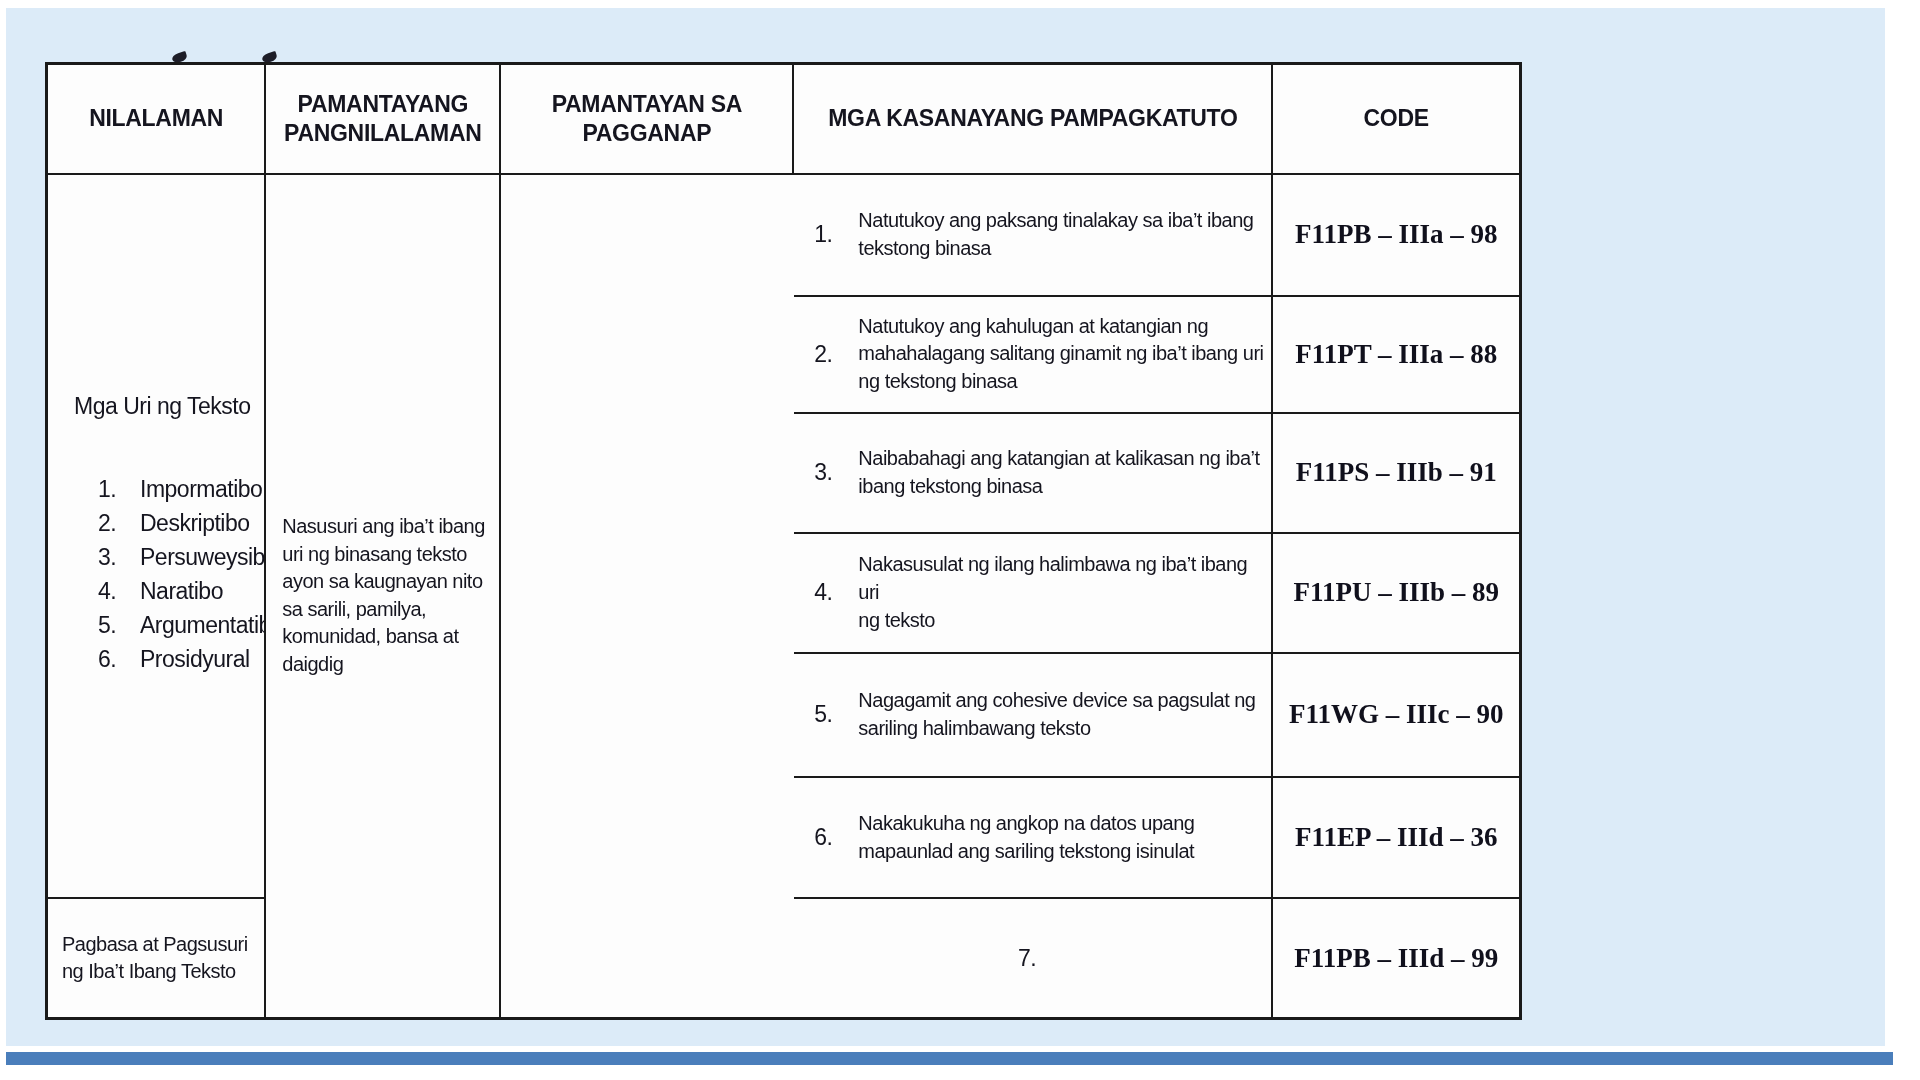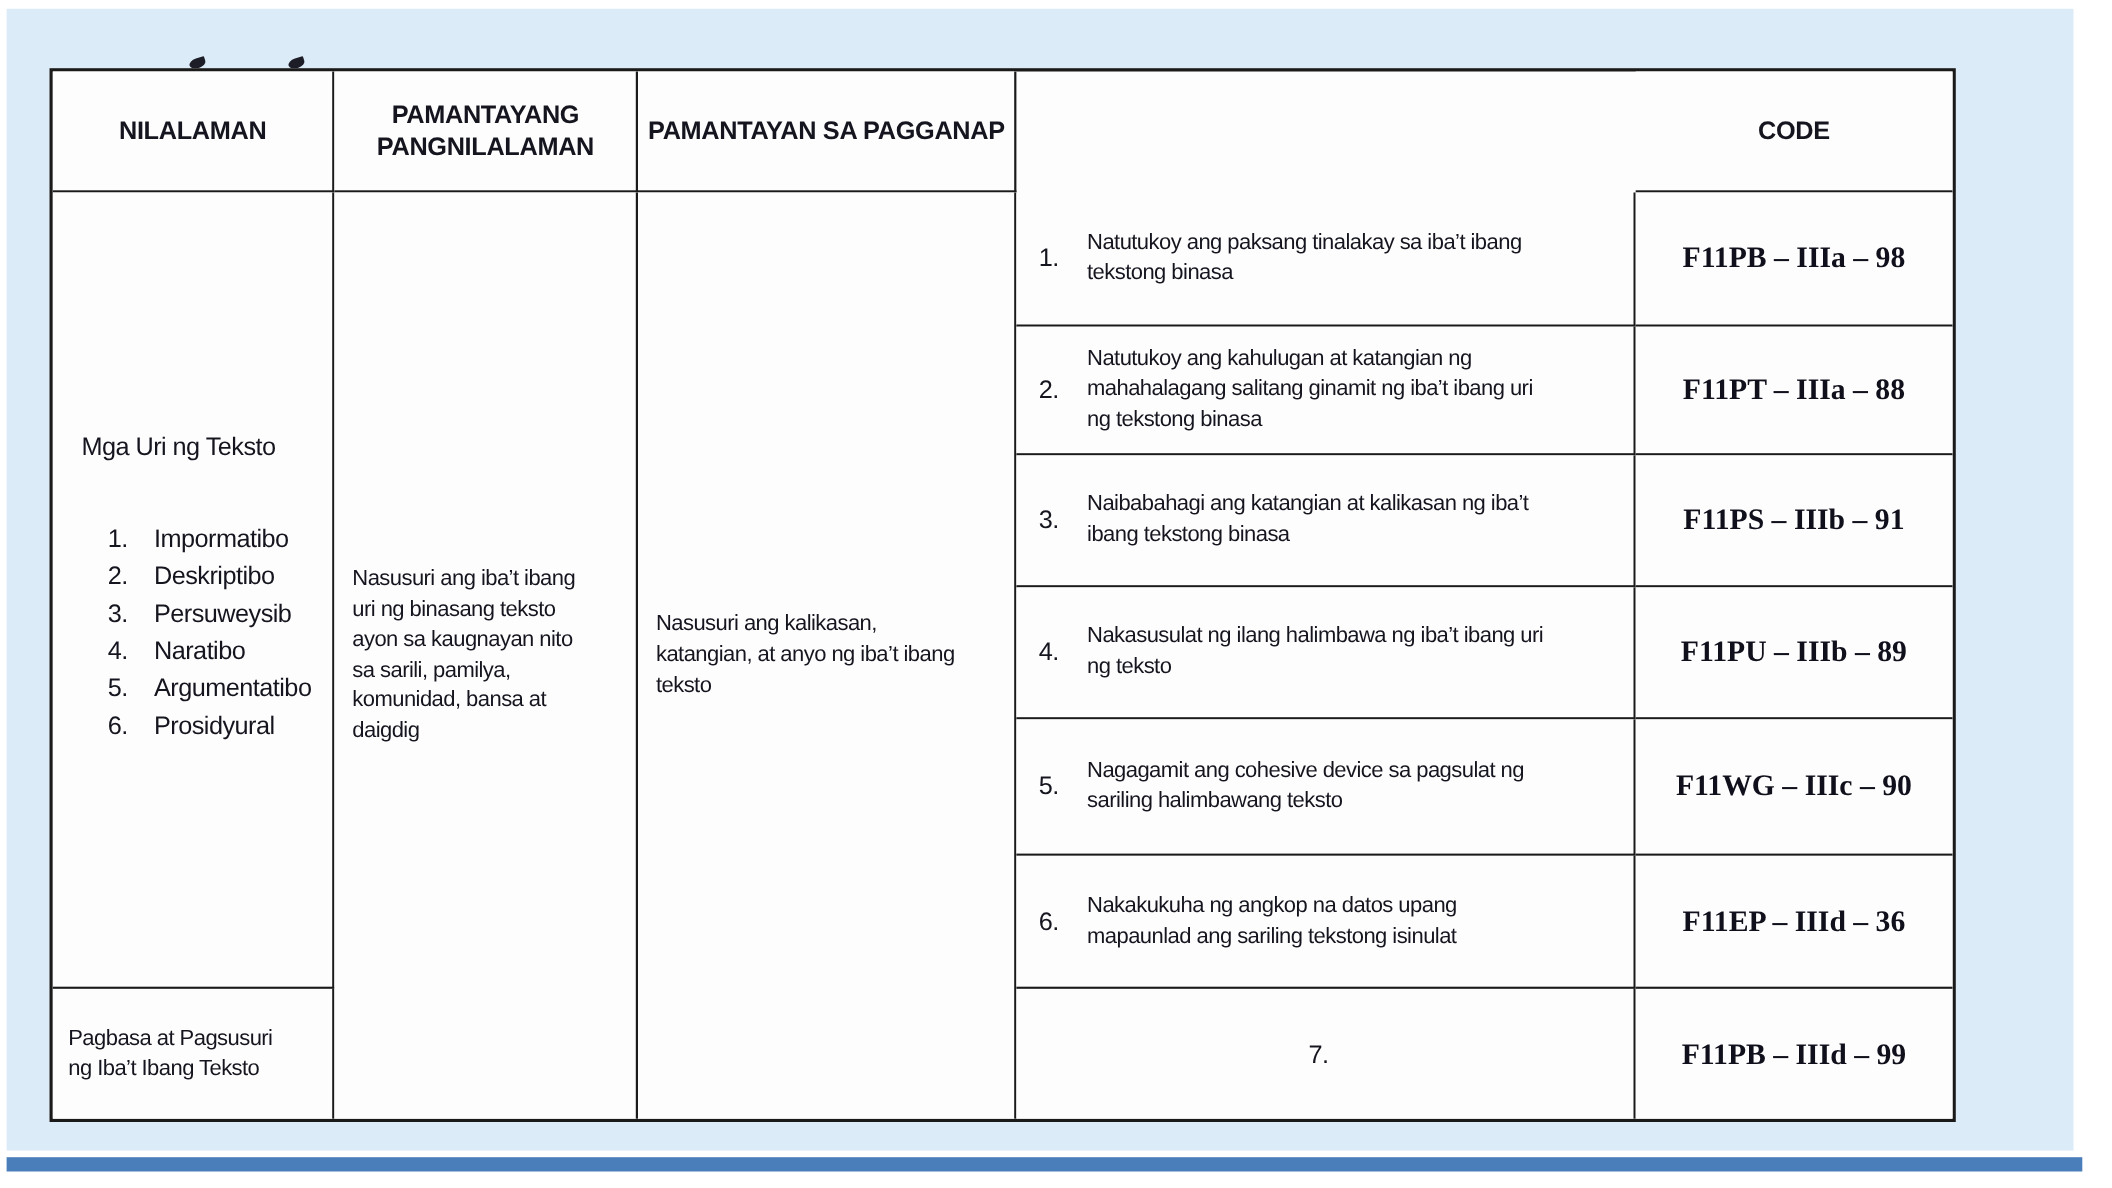--- a/index.html
+++ b/index.html
@@ -13,21 +13,21 @@
 
   .bottom-band { position:absolute; left:6px; top:1052px; width:1887px; height:13px;
                  background:#4a7ebb; }
 
   .artifact { position:absolute; width:15px; height:9px; background:#1d1d28;
               border-radius:60% 10% 60% 60%; transform:rotate(-18deg); }
   .artifact.a1 { left:172px; top:53px; }
   .artifact.a2 { left:262px; top:53px; }
 
   .curriculum-table {
-    position:absolute; left:45px; top:62px; width:1733px; height:958px;
+    position:absolute; left:45px; top:62px; width:1477px; height:958px;
     background:#fdfdfd; border:3px solid #1a1a1a;
     display:grid;
     grid-template-columns:272fr 293fr 365fr 597fr 306fr;
     grid-template-rows:110fr 123fr 117fr 121fr 120fr 125fr 122fr 118fr;
     color:#15151f;
   }
 
   .cell { border-right:2px solid #1a1a1a; border-bottom:2px solid #1a1a1a;
           display:flex; flex-direction:column; justify-content:center;
           background:#fdfdfd; overflow:hidden; }
@@ -75,20 +75,21 @@
   <div class="bottom-band"></div>
   <div class="artifact a1"></div>
   <div class="artifact a2"></div>
 
   <div class="curriculum-table">
 
     <div class="cell hdr gc1 gr1">NILALAMAN</div>
     <div class="cell hdr gc2 gr1">PAMANTAYANG
 PANGNILALAMAN</div>
     <div class="cell hdr gc3 gr1">PAMANTAYAN SA PAGGANAP</div>
+    <div class="cell hdr gc4 gr1">MGA KASANAYANG PAMPAGKATUTO</div>
     <div class="cell hdr gc5 gr1 no-r">CODE</div>
 
     <div class="cell cell-nilalaman-main gc1 span-upper">
       <div class="nilalaman-title">Mga Uri ng Teksto</div>
       <div class="uri-list">
         <div class="uri-item">
             <span class="num">1.</span>
             <span>Impormatibo</span>
           </div>
         <div class="uri-item">
@@ -120,25 +121,20 @@
 
     <div class="cell cell-pangnilalaman gc2 span-body no-b">
       <div class="body-text">Nasusuri ang iba’t ibang
 uri ng binasang teksto
 ayon sa kaugnayan nito
 sa sarili, pamilya,
 komunidad, bansa at
 daigdig</div>
     </div>
 
-    <div class="cell cell-pagganap gc3 span-body no-b">
-      <div class="body-text">Nasusuri ang kalikasan,
-katangian, at anyo ng iba’t ibang
-teksto</div>
-    </div>
 
     <div class="cell comp-cell gc4 gr2">
       <span class="comp-num">1.</span>
       <div class="body-text">Natutukoy ang paksang tinalakay sa iba’t ibang
 tekstong binasa</div>
     </div>
     <div class="cell code-cell gc5 gr2 no-r">F11PB – IIIa – 98</div>
 
     <div class="cell comp-cell gc4 gr3">
       <span class="comp-num">2.</span>

